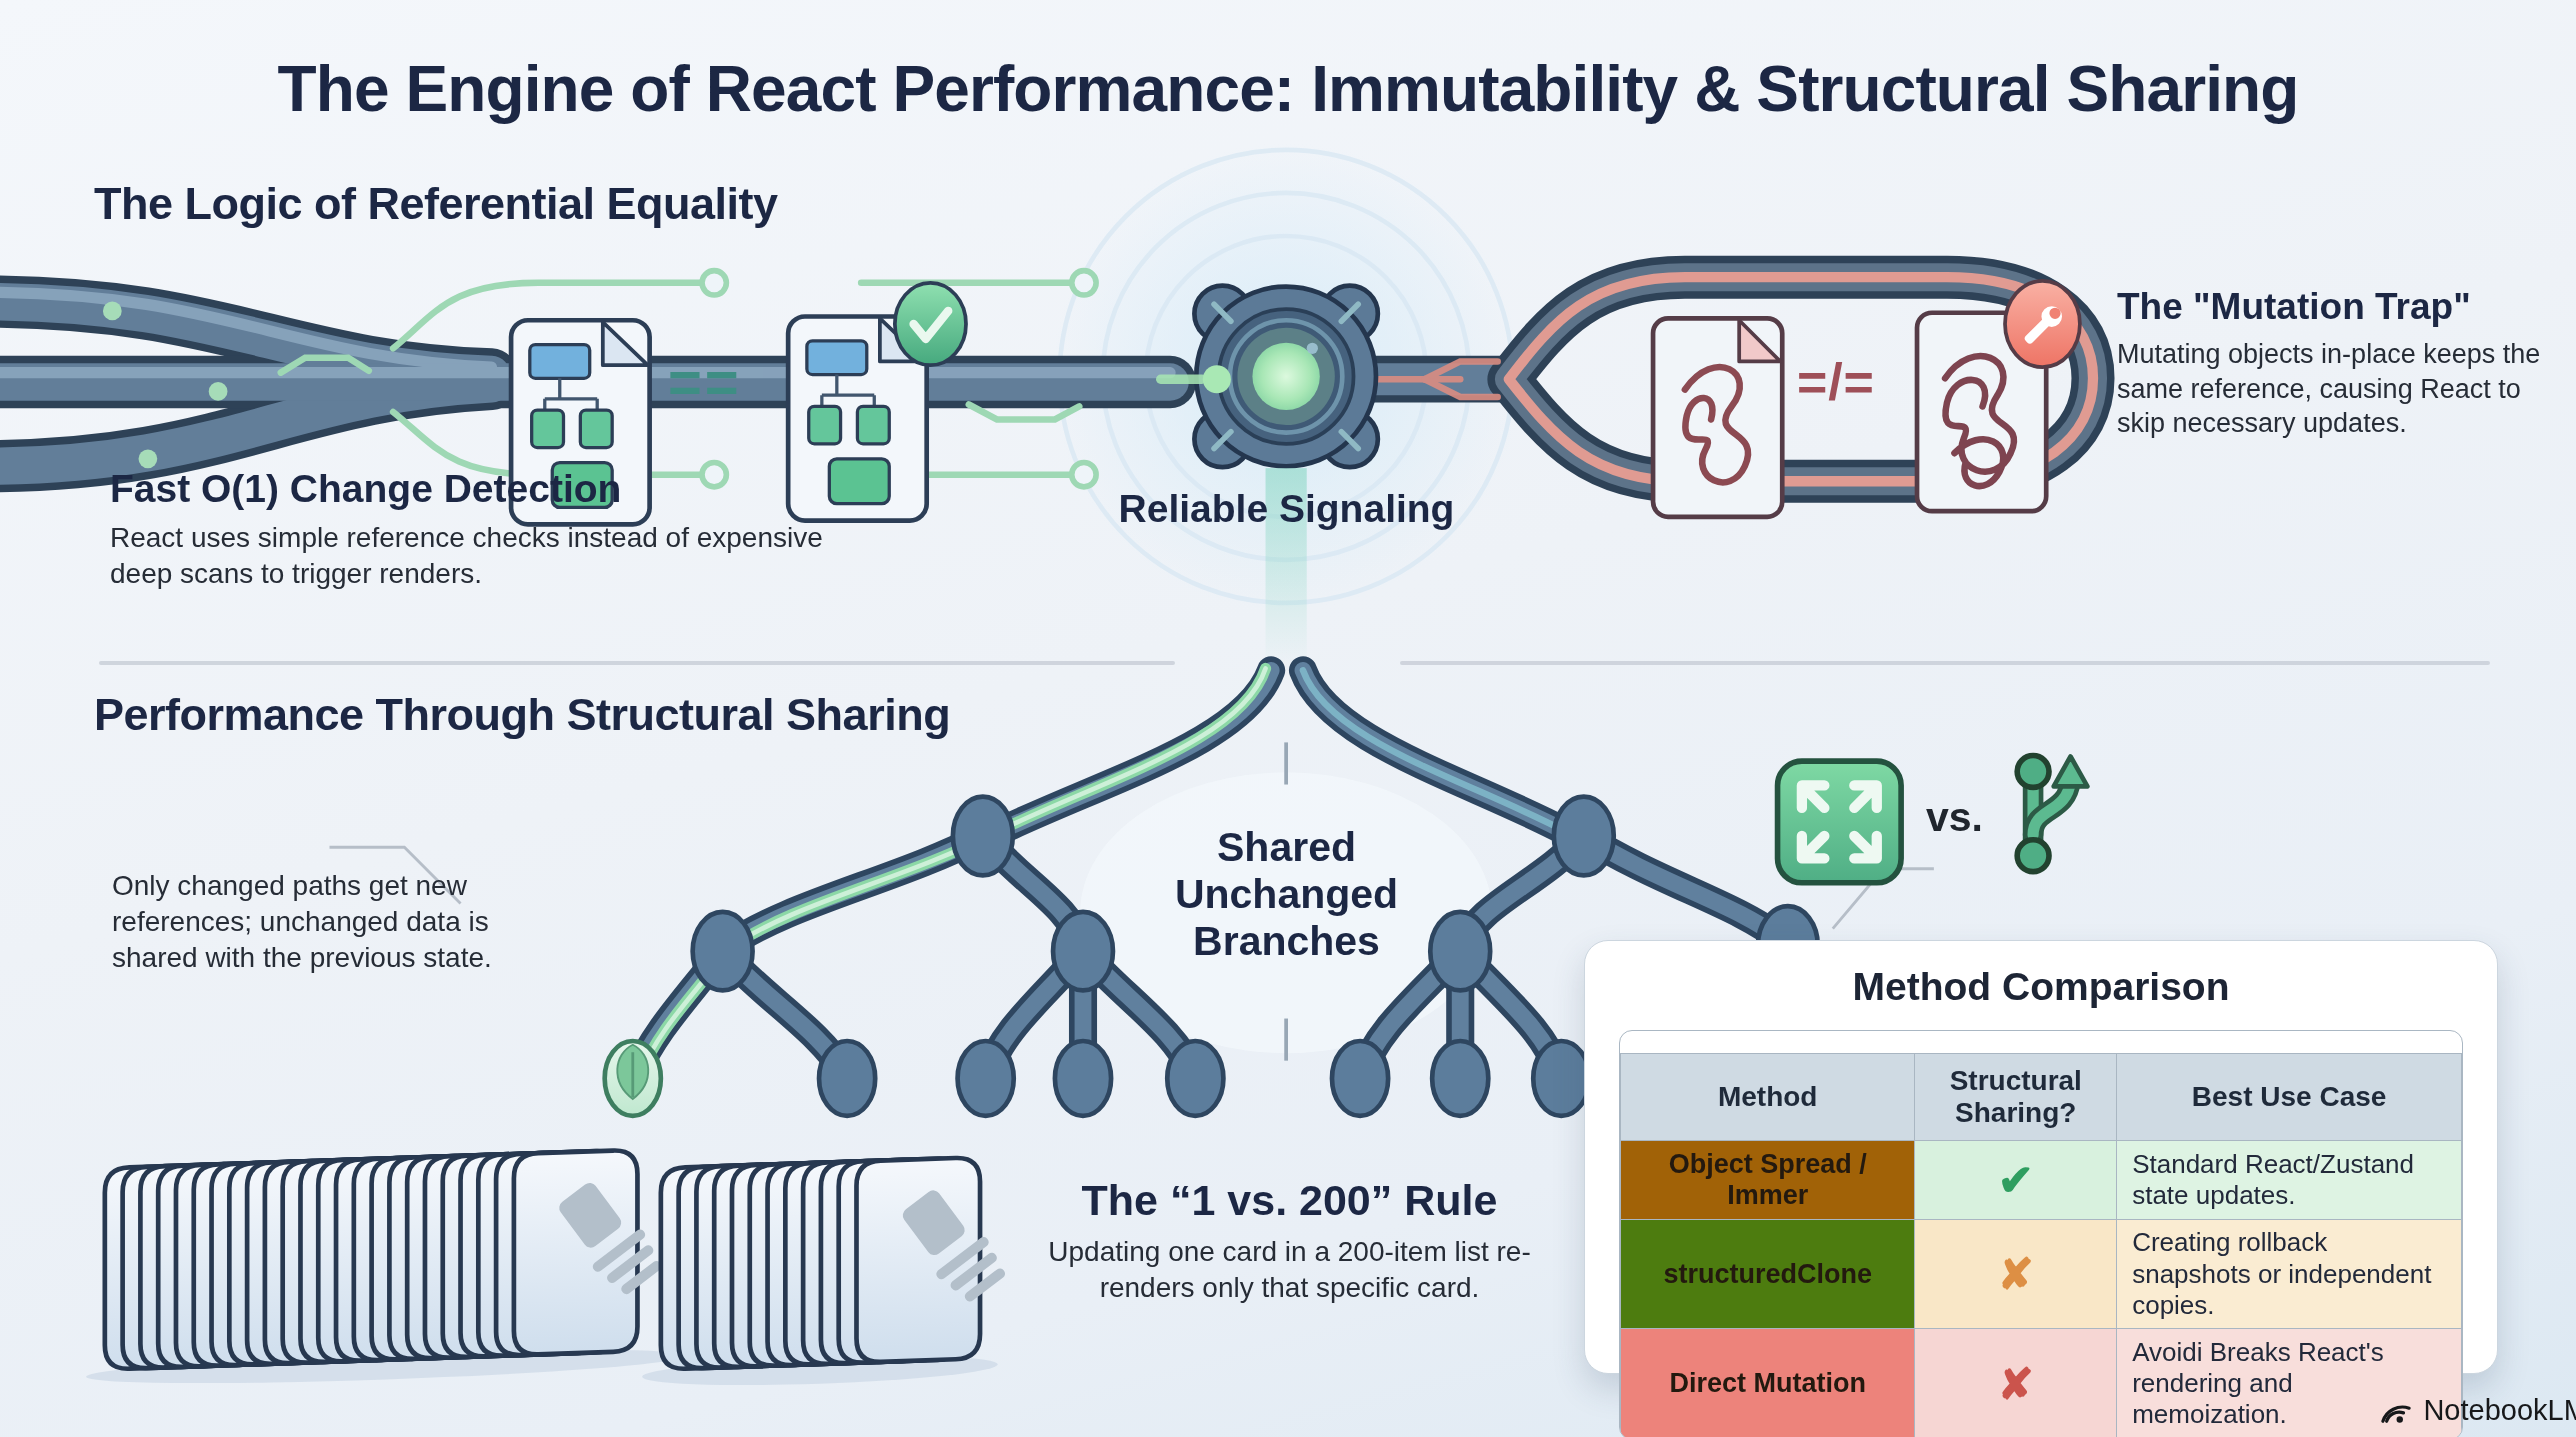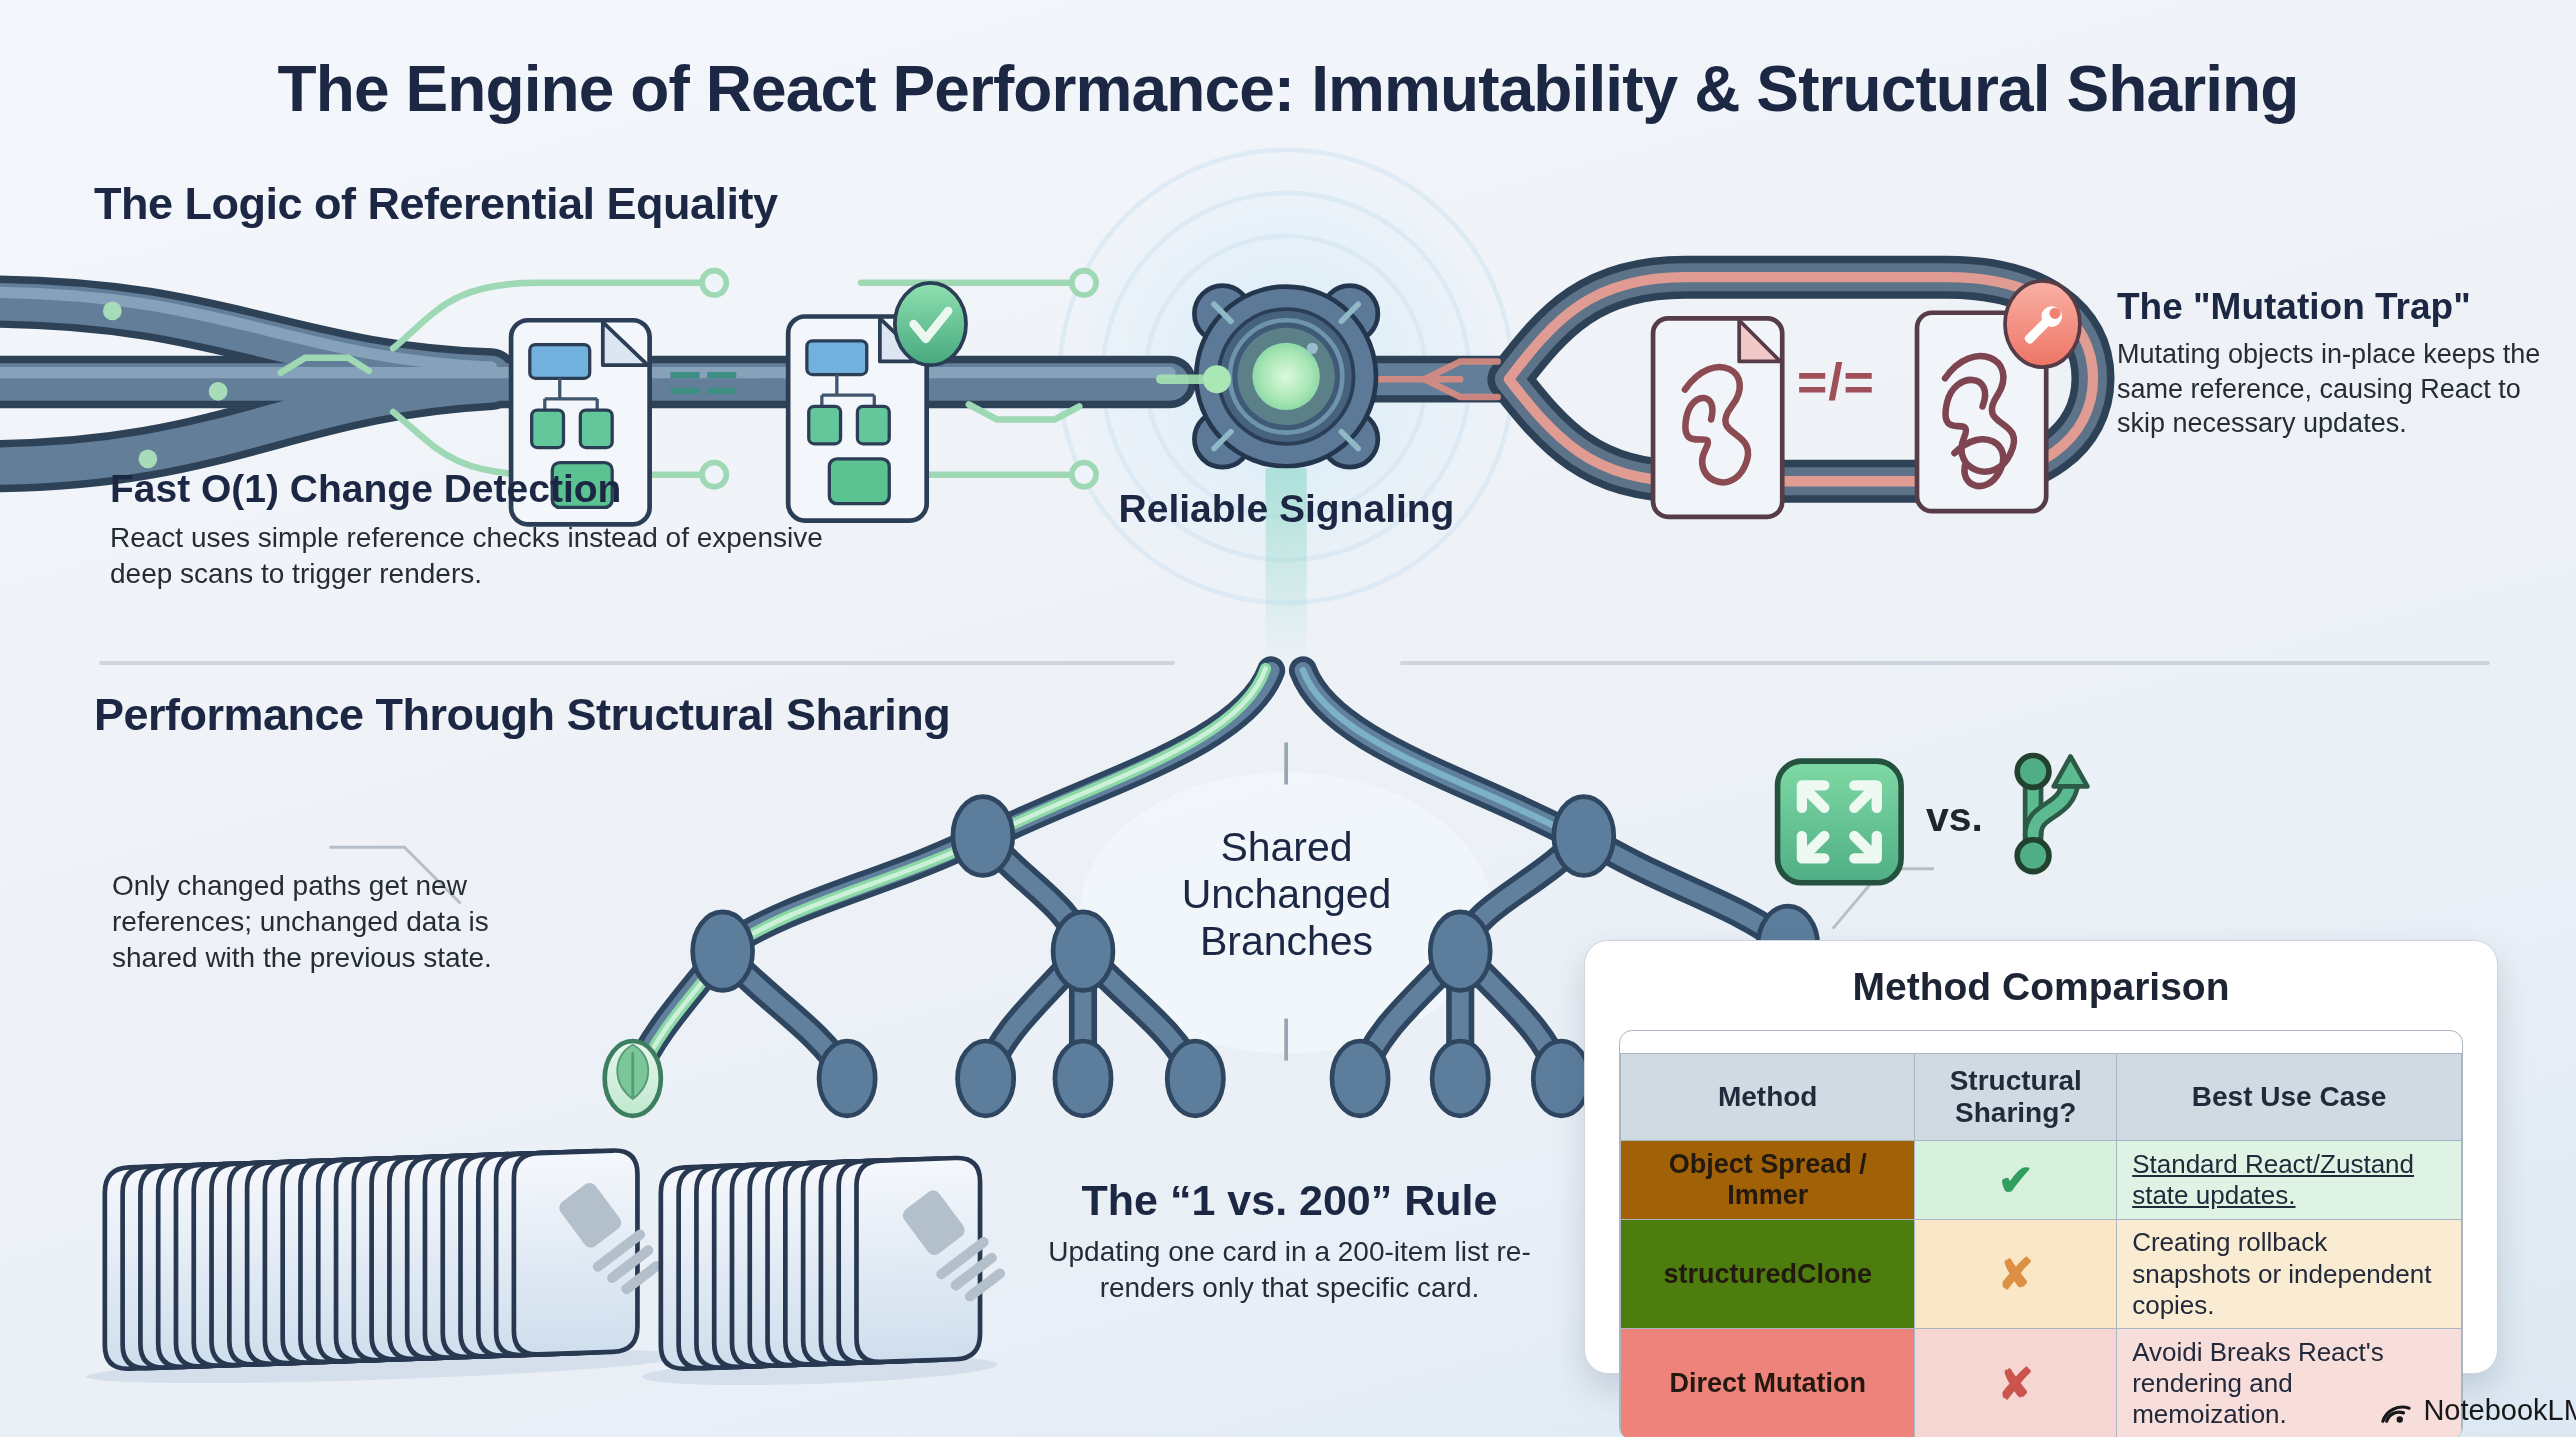--- a/index.html
+++ b/index.html
@@ -8,36 +8,36 @@
     background:linear-gradient(165deg,#f4f7fb 0%,#eef2f7 45%,#e9eff6 75%,#dce8f2 100%);}
   .art{position:absolute;left:0;top:0;z-index:1;}
   .txt{position:absolute;z-index:3;color:#1c2744;}
   .title{left:0;right:0;top:52px;text-align:center;font-size:64px;font-weight:800;letter-spacing:-0.9px;}
   .h2{font-size:45px;font-weight:800;letter-spacing:-0.5px;}
   .h3{font-size:39px;font-weight:800;margin:0 0 9.4px 0;}
   .body{font-size:28px;font-weight:400;color:#262c36;line-height:1.28;margin:0;}
   .center{text-align:center;}
   .sym{font-weight:800;z-index:3;position:absolute;}
   .divider{position:absolute;height:3.7px;background:#c9cfd8;opacity:.85;z-index:2;border-radius:1.9px;}
-  .tree-label{white-space:pre-line;font-size:41px;font-weight:400;line-height:1.15;}
+  .tree-label{white-space:pre-line;font-size:41px;font-weight:700;line-height:1.15;}
   .vs{font-size:41px;font-weight:800;color:#20262e;}
   
   .mc-card{position:absolute;left:1584px;top:940px;width:912px;height:432px;background:#ffffff;
     border:1.9px solid #ccd6df;border-radius:24px;box-shadow:0 15px 32px rgba(45,65,95,.18);z-index:3;}
   .mc-title{margin-top:24px;text-align:center;font-size:39px;font-weight:800;color:#1d2535;}
   .mc-table{border-collapse:collapse;margin:22.5px auto 0;width:844px;font-size:27px;}
   .mc-wrap{margin:0 34px;border:1.9px solid #aab7c3;border-radius:13px;overflow:hidden;margin-top:20.6px;}
   .mc-table th{background:#cfdae3;color:#1f2a3a;font-size:28px;font-weight:700;padding:11.2px 7.5px;border:1.9px solid #a9b6c2;}
   .mc-table td{border:1.9px solid #a9b6c2;padding:7.5px 9.4px;}
   .mc-table td.method{font-weight:700;text-align:center;color:#23190f;}
   .mc-table td.mark{text-align:center;font-size:43px;font-weight:800;}
   .mc-table td.use{font-size:26px;line-height:1.2;color:#22293a;padding-left:15px;}
   tr.row-green td.method{background:#a16207;}
   tr.row-green td.mark{background:#d8f1de;color:#2f9e60;}
-  tr.row-green td.use{background:#def3e3;text-decoration:underline;}
+  tr.row-green td.use{background:#def3e3;}
   tr.row-orange td.method{background:#4d7c0f;}
   tr.row-orange td.mark{background:#f9e7c7;color:#dd8f44;}
   tr.row-orange td.use{background:#faecd2;}
   tr.row-red td.method{background:#ed837b;}
   tr.row-red td.mark{background:#f6d6d3;color:#cb544c;}
   tr.row-red td.use{background:#f8dedb;}
   .footer{position:absolute;left:2378px;top:1394px;display:flex;align-items:center;gap:9.4px;z-index:3;
     font-size:29px;font-weight:500;color:#17181a;}
 </style>
 </head>

